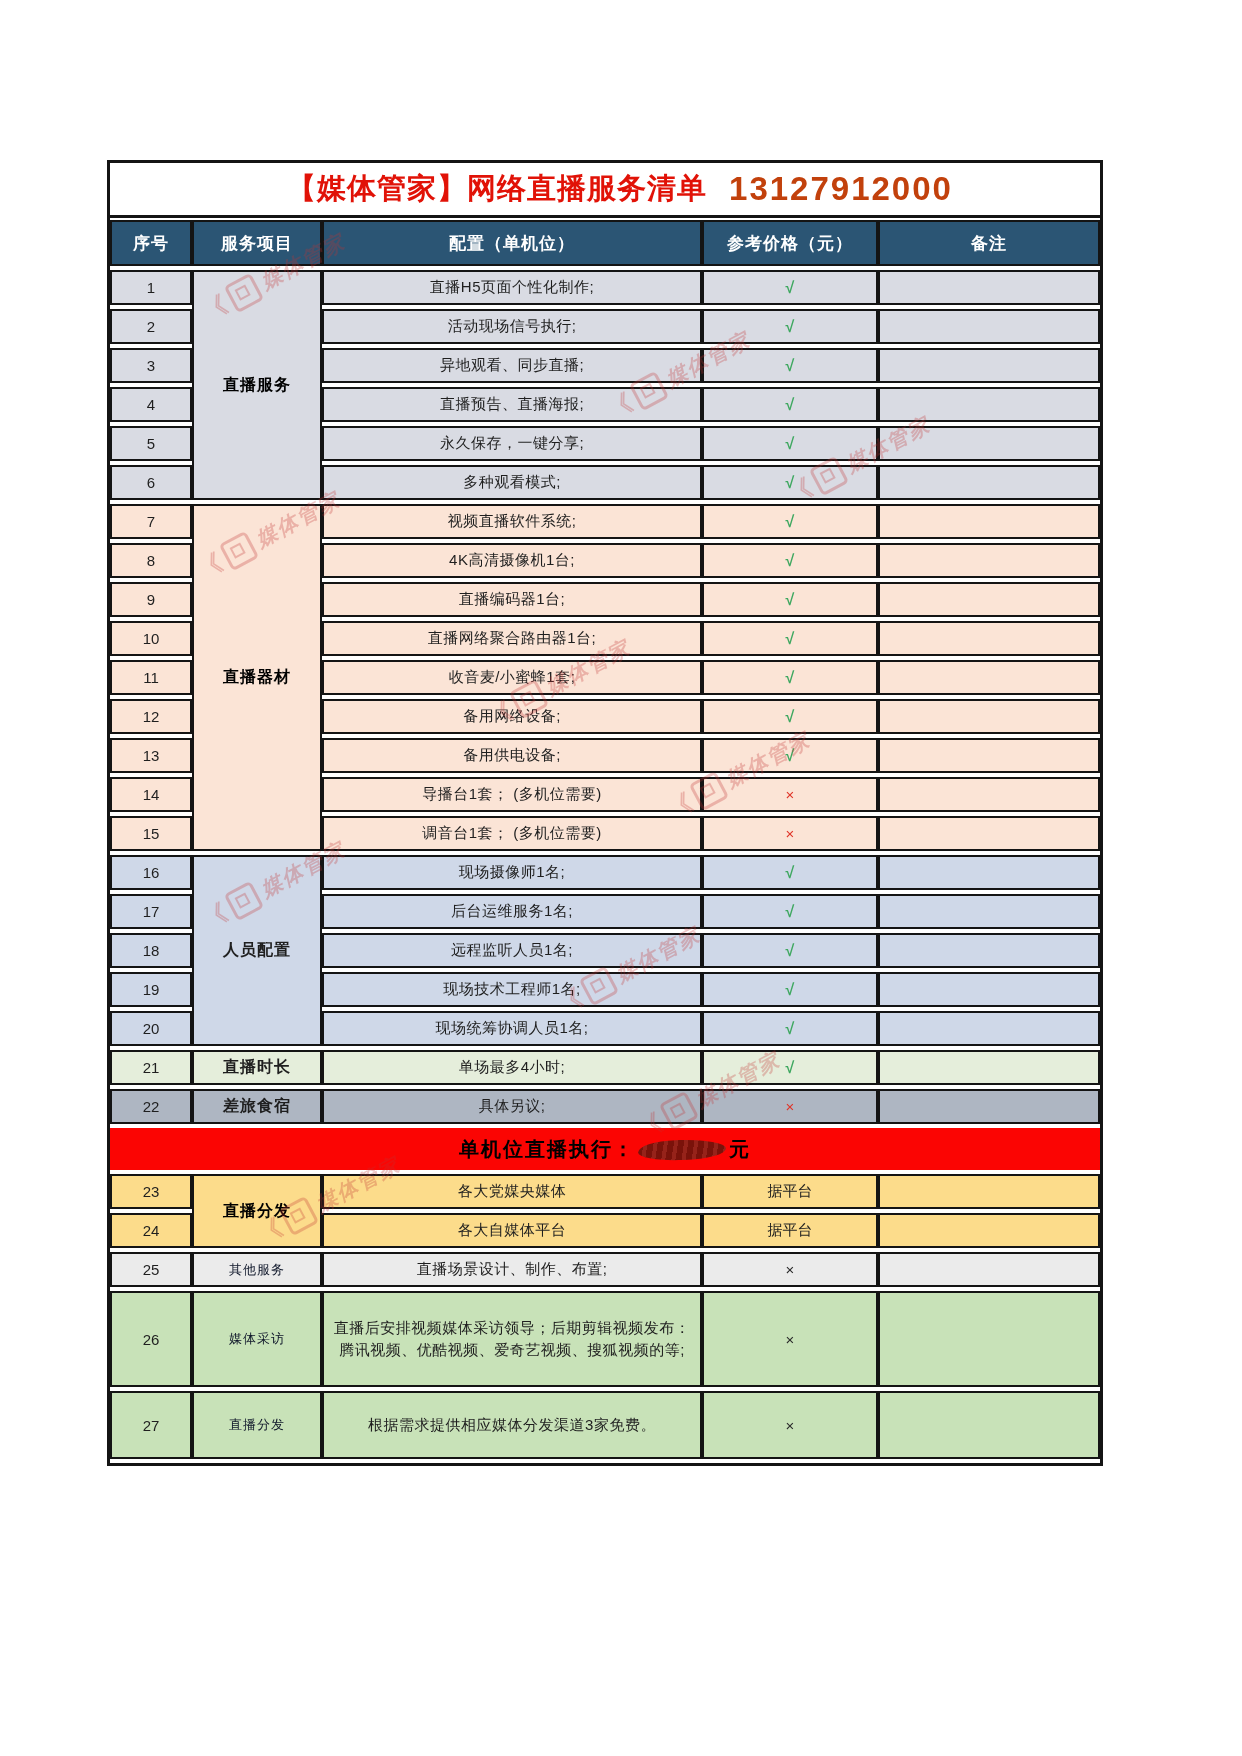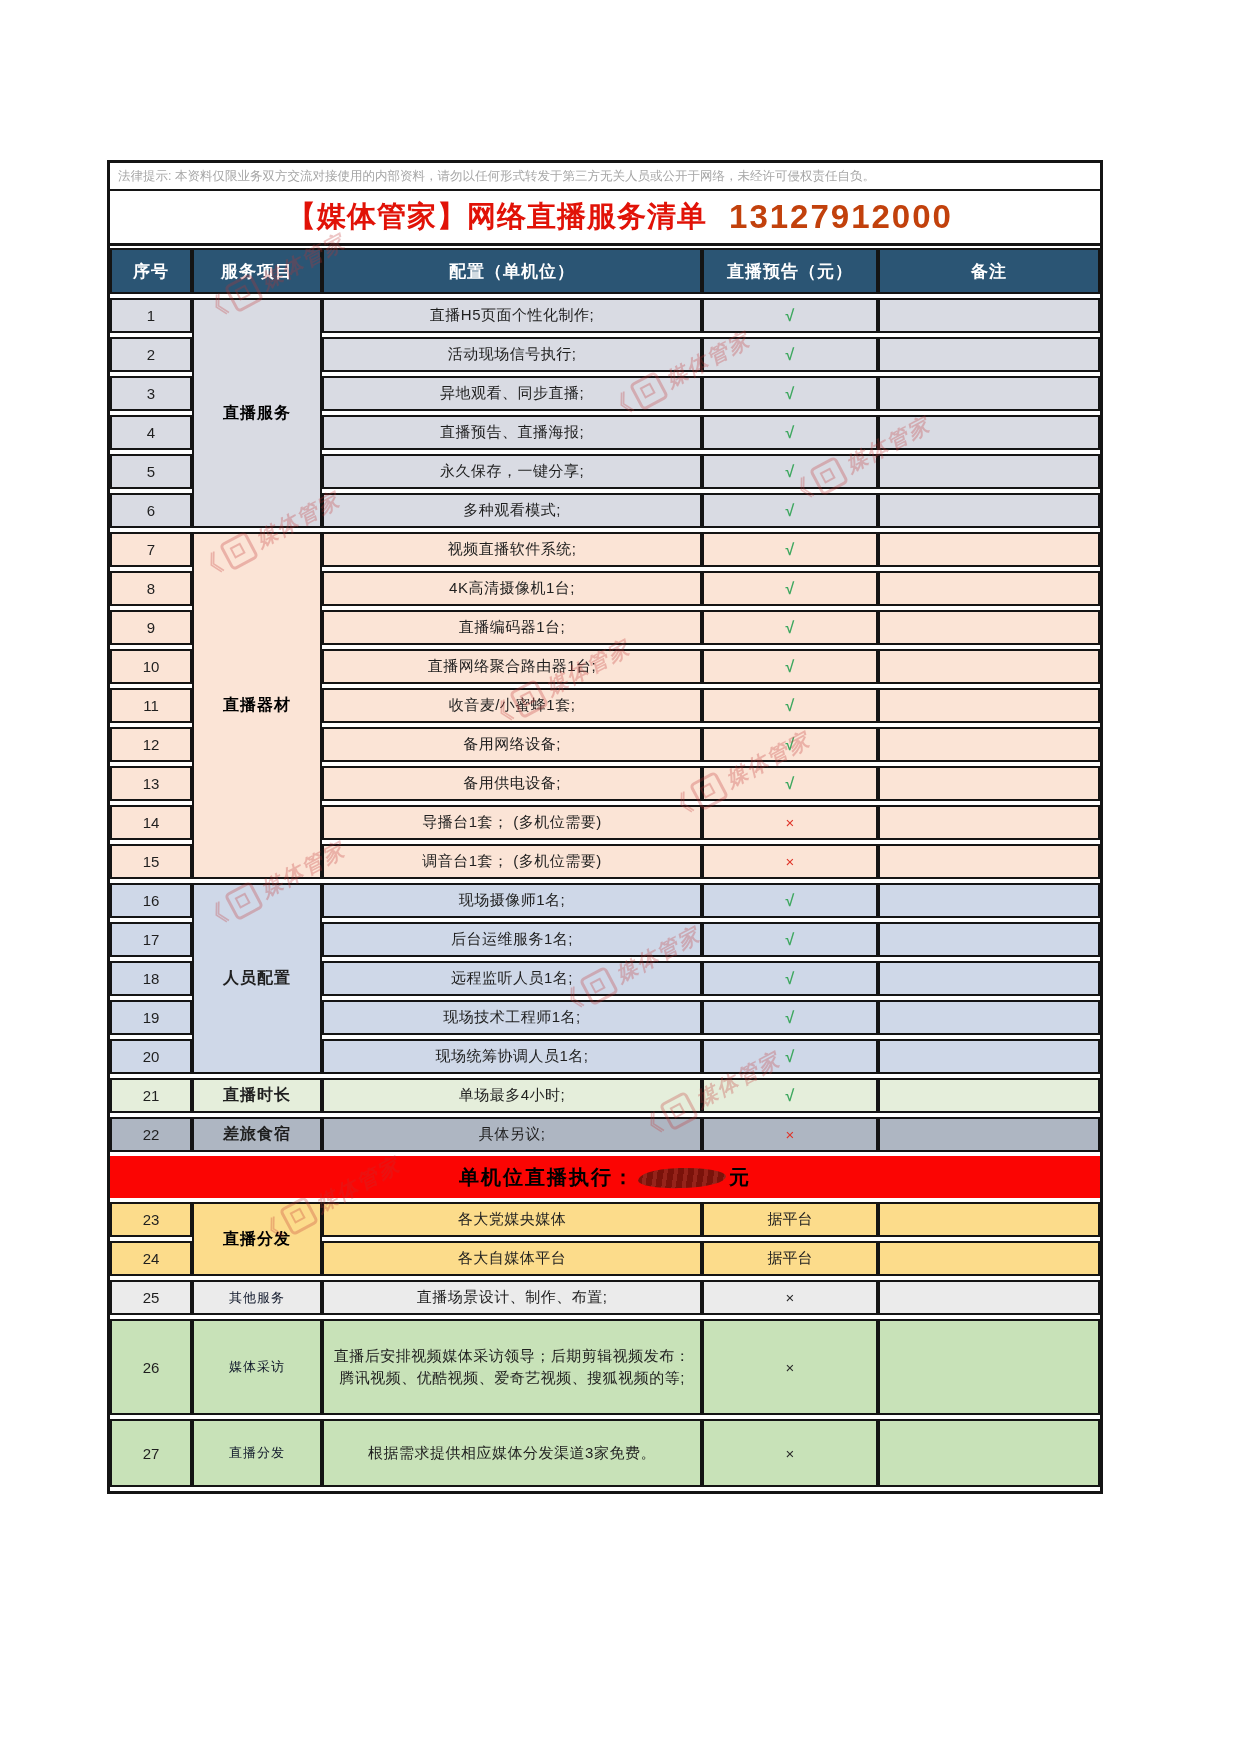--- a/index.html
+++ b/index.html
@@ -68,41 +68,40 @@
   }
   .wm-brack{font-size:24px;font-weight:bold;line-height:1;}
   .wm-box{width:24px;height:24px;border:3px solid #c23232;border-radius:5px;position:relative;flex:0 0 auto;}
   .wm-box::after{content:"";position:absolute;left:5px;top:5px;width:8px;height:8px;border:2px solid #c23232;}
   .wm-text{font-size:21px;font-weight:bold;font-style:italic;letter-spacing:2px;white-space:nowrap;}
 </style>
 </head>
 <body>
 
 <div class="sheet">
-  <div class="disclaimer">法律提示: 本资料仅限业务双方交流对接使用的内部资料，请勿以任何形式转发于第三方无关人员或公开于网络，未经许可侵权责任自负。</div>
 
   <div class="titlebar">
     <span class="t-red">【媒体管家】网络直播服务清单</span>
     <span class="t-phone">13127912000</span>
   </div>
 
   <table>
     <colgroup>
         <col style="width:82px">
         <col style="width:130px">
         <col style="width:380px">
         <col style="width:176px">
         <col>
       </colgroup>
     <tbody>
         <tr>
       <th>序号</th>
       <th>服务项目</th>
       <th>配置（单机位）</th>
-      <th>直播预告（元）</th>
+      <th>参考价格（元）</th>
       <th>备注</th>
     </tr>
 
     <tr class="bg1">
       <td class="no">1</td>
       <td class="grp red" rowspan="6">直播服务</td>
       <td class="cfg">直播H5页面个性化制作;</td>
       <td class="chk">√</td>
       <td></td>
     </tr>

